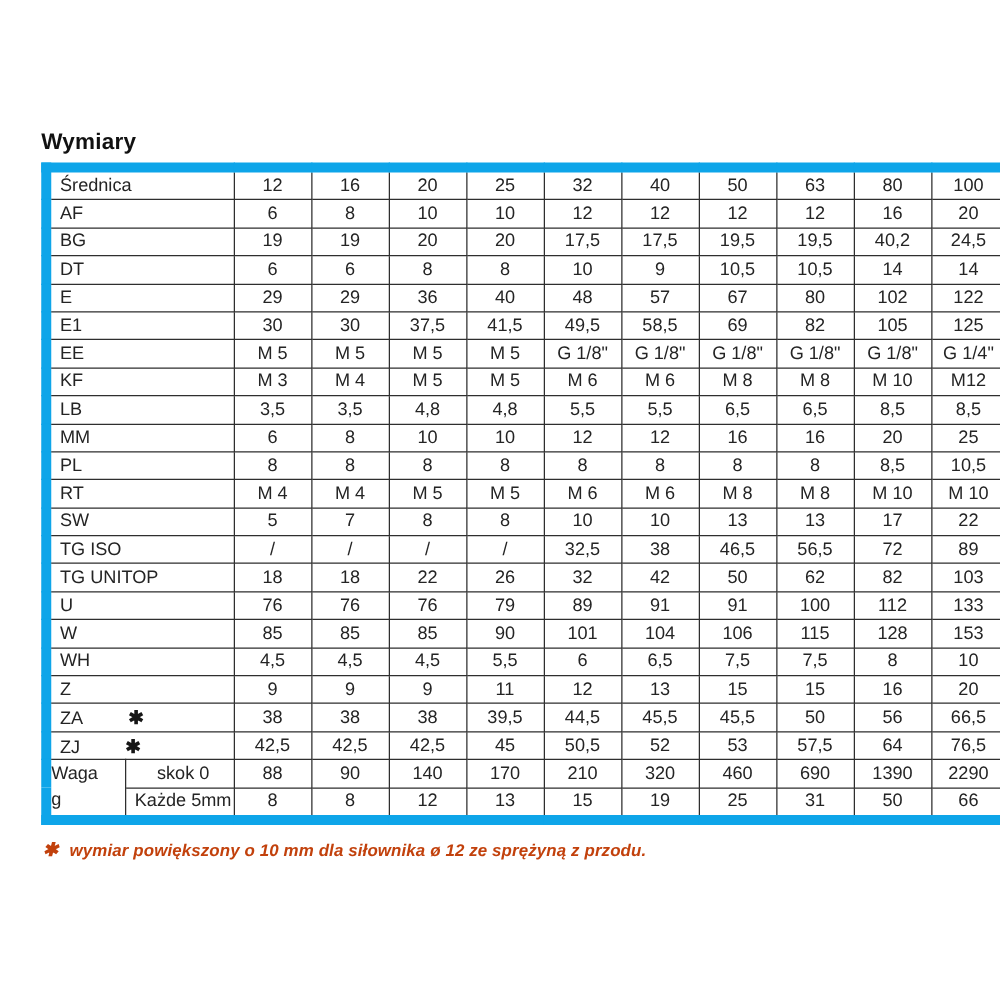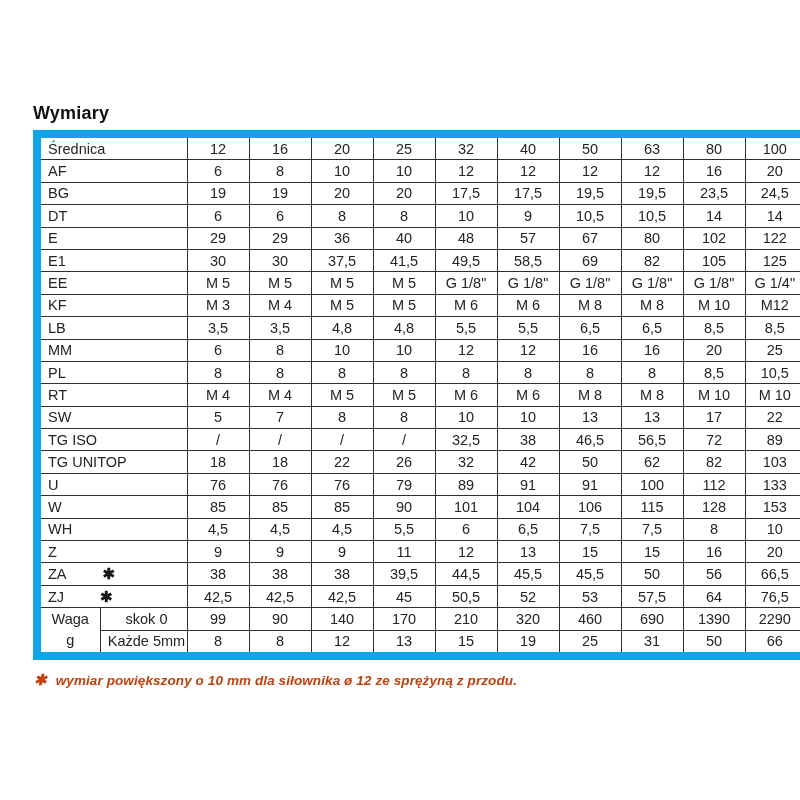--- a/index.html
+++ b/index.html
@@ -44,21 +44,21 @@
     color: #242424;
     white-space: nowrap;
     overflow: hidden;
     vertical-align: middle;
   }
   table.dims .lbl {
     text-align: left;
     padding-left: 7px;
   }
   table.dims .wgroup {
-    text-align: center;
+    text-align: left;
     line-height: 21.4px;
     padding: 0;
   }
   table.dims .wsub {
     text-align: center;
     padding-left: 6px;
   }
   .star {
     font-weight: bold;
     font-size: 15px;
@@ -135,21 +135,21 @@
         <tr>
           <td class="lbl" colspan="2"><span>BG</span></td>
           <td>19</td>
           <td>19</td>
           <td>20</td>
           <td>20</td>
           <td>17,5</td>
           <td>17,5</td>
           <td>19,5</td>
           <td>19,5</td>
-          <td>23,5</td>
+          <td>40,2</td>
           <td>24,5</td>
         </tr>
         <tr>
           <td class="lbl" colspan="2"><span>DT</span></td>
           <td>6</td>
           <td>6</td>
           <td>8</td>
           <td>8</td>
           <td>10</td>
           <td>9</td>
@@ -378,21 +378,21 @@
           <td>57,5</td>
           <td>64</td>
           <td>76,5</td>
         </tr>
         <tr>
           <td class="wgroup" rowspan="2">
             <div>Waga</div>
             <div>g</div>
           </td>
           <td class="wsub">skok 0</td>
-          <td>99</td>
+          <td>88</td>
           <td>90</td>
           <td>140</td>
           <td>170</td>
           <td>210</td>
           <td>320</td>
           <td>460</td>
           <td>690</td>
           <td>1390</td>
           <td>2290</td>
         </tr>

